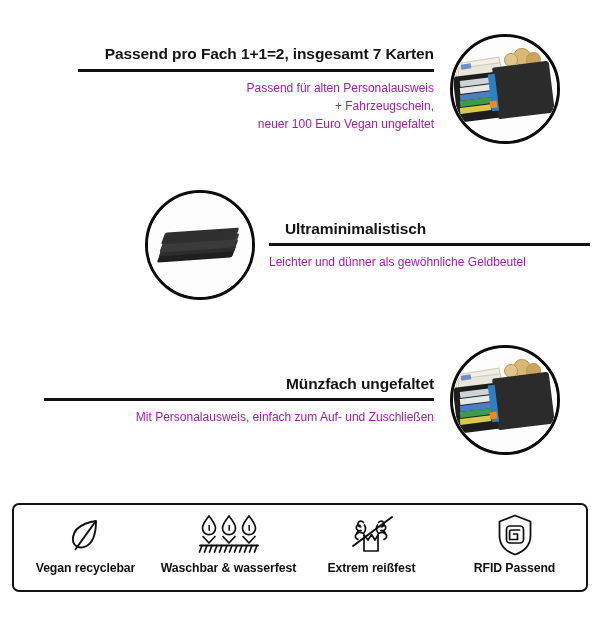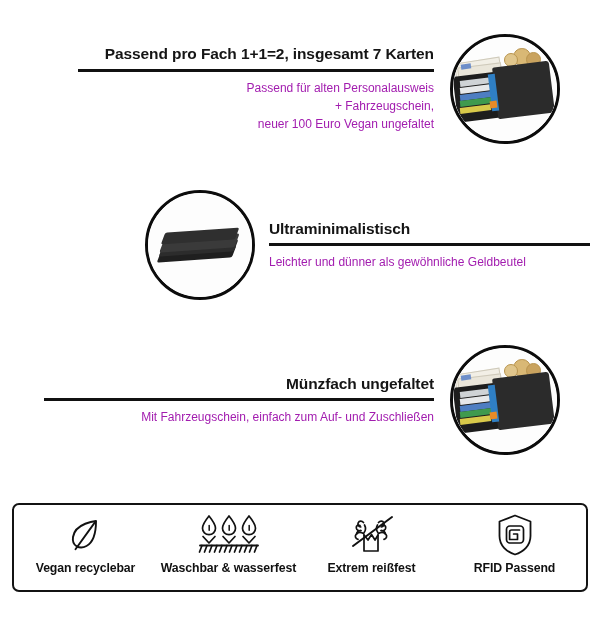--- a/index.html
+++ b/index.html
@@ -34,20 +34,21 @@
     display: flex;
     flex-direction: column;
   }
   .feature-heading {
     font-size: 15.5px;
     font-weight: bold;
     color: #151515;
     line-height: 1.25;
     letter-spacing: -0.1px;
     white-space: nowrap;
+    margin-left: 16px;
   }
   .feature-rule {
     height: 3px;
     background: #111111;
     margin-top: 5px;
     margin-bottom: 7px;
     width: 100%;
   }
   .feature-body {
     font-size: 12px;
@@ -212,21 +213,21 @@
       <div class="feature-heading">Ultraminimalistisch</div>
       <div class="feature-rule"></div>
       <div class="feature-body">Leichter und dünner als gewöhnliche Geldbeutel</div>
     </div>
   </div>
 
   <div class="feature" style="left:44px; top:345px; width:516px;">
     <div class="feature-text align-right" style="width:396px;">
       <div class="feature-heading">Münzfach ungefaltet</div>
       <div class="feature-rule"></div>
-      <div class="feature-body">Mit Fahrzeugschein, einfach zum Auf- und Zuschließen</div>
+      <div class="feature-body">Mit Personalausweis, einfach zum Auf- und Zuschließen</div>
     </div>
 
     <div class="medallion" style="width:104px; height:104px; margin-left:16px;">
       <div class="medallion-inner">
         <div class="wallet-open">
           <div class="wo-coin" style="left:58%; top:11%; width:15%; height:15%;"></div>
           <div class="wo-coin" style="left:70%; top:14%; width:13%; height:13%; background:#c9a35f;"></div>
           <div class="wo-coin" style="left:49%; top:15%; width:12%; height:12%; background:#e0c68d;"></div>
           <div class="wo-bill b1"></div>
           <div class="wo-bill b2"></div>

